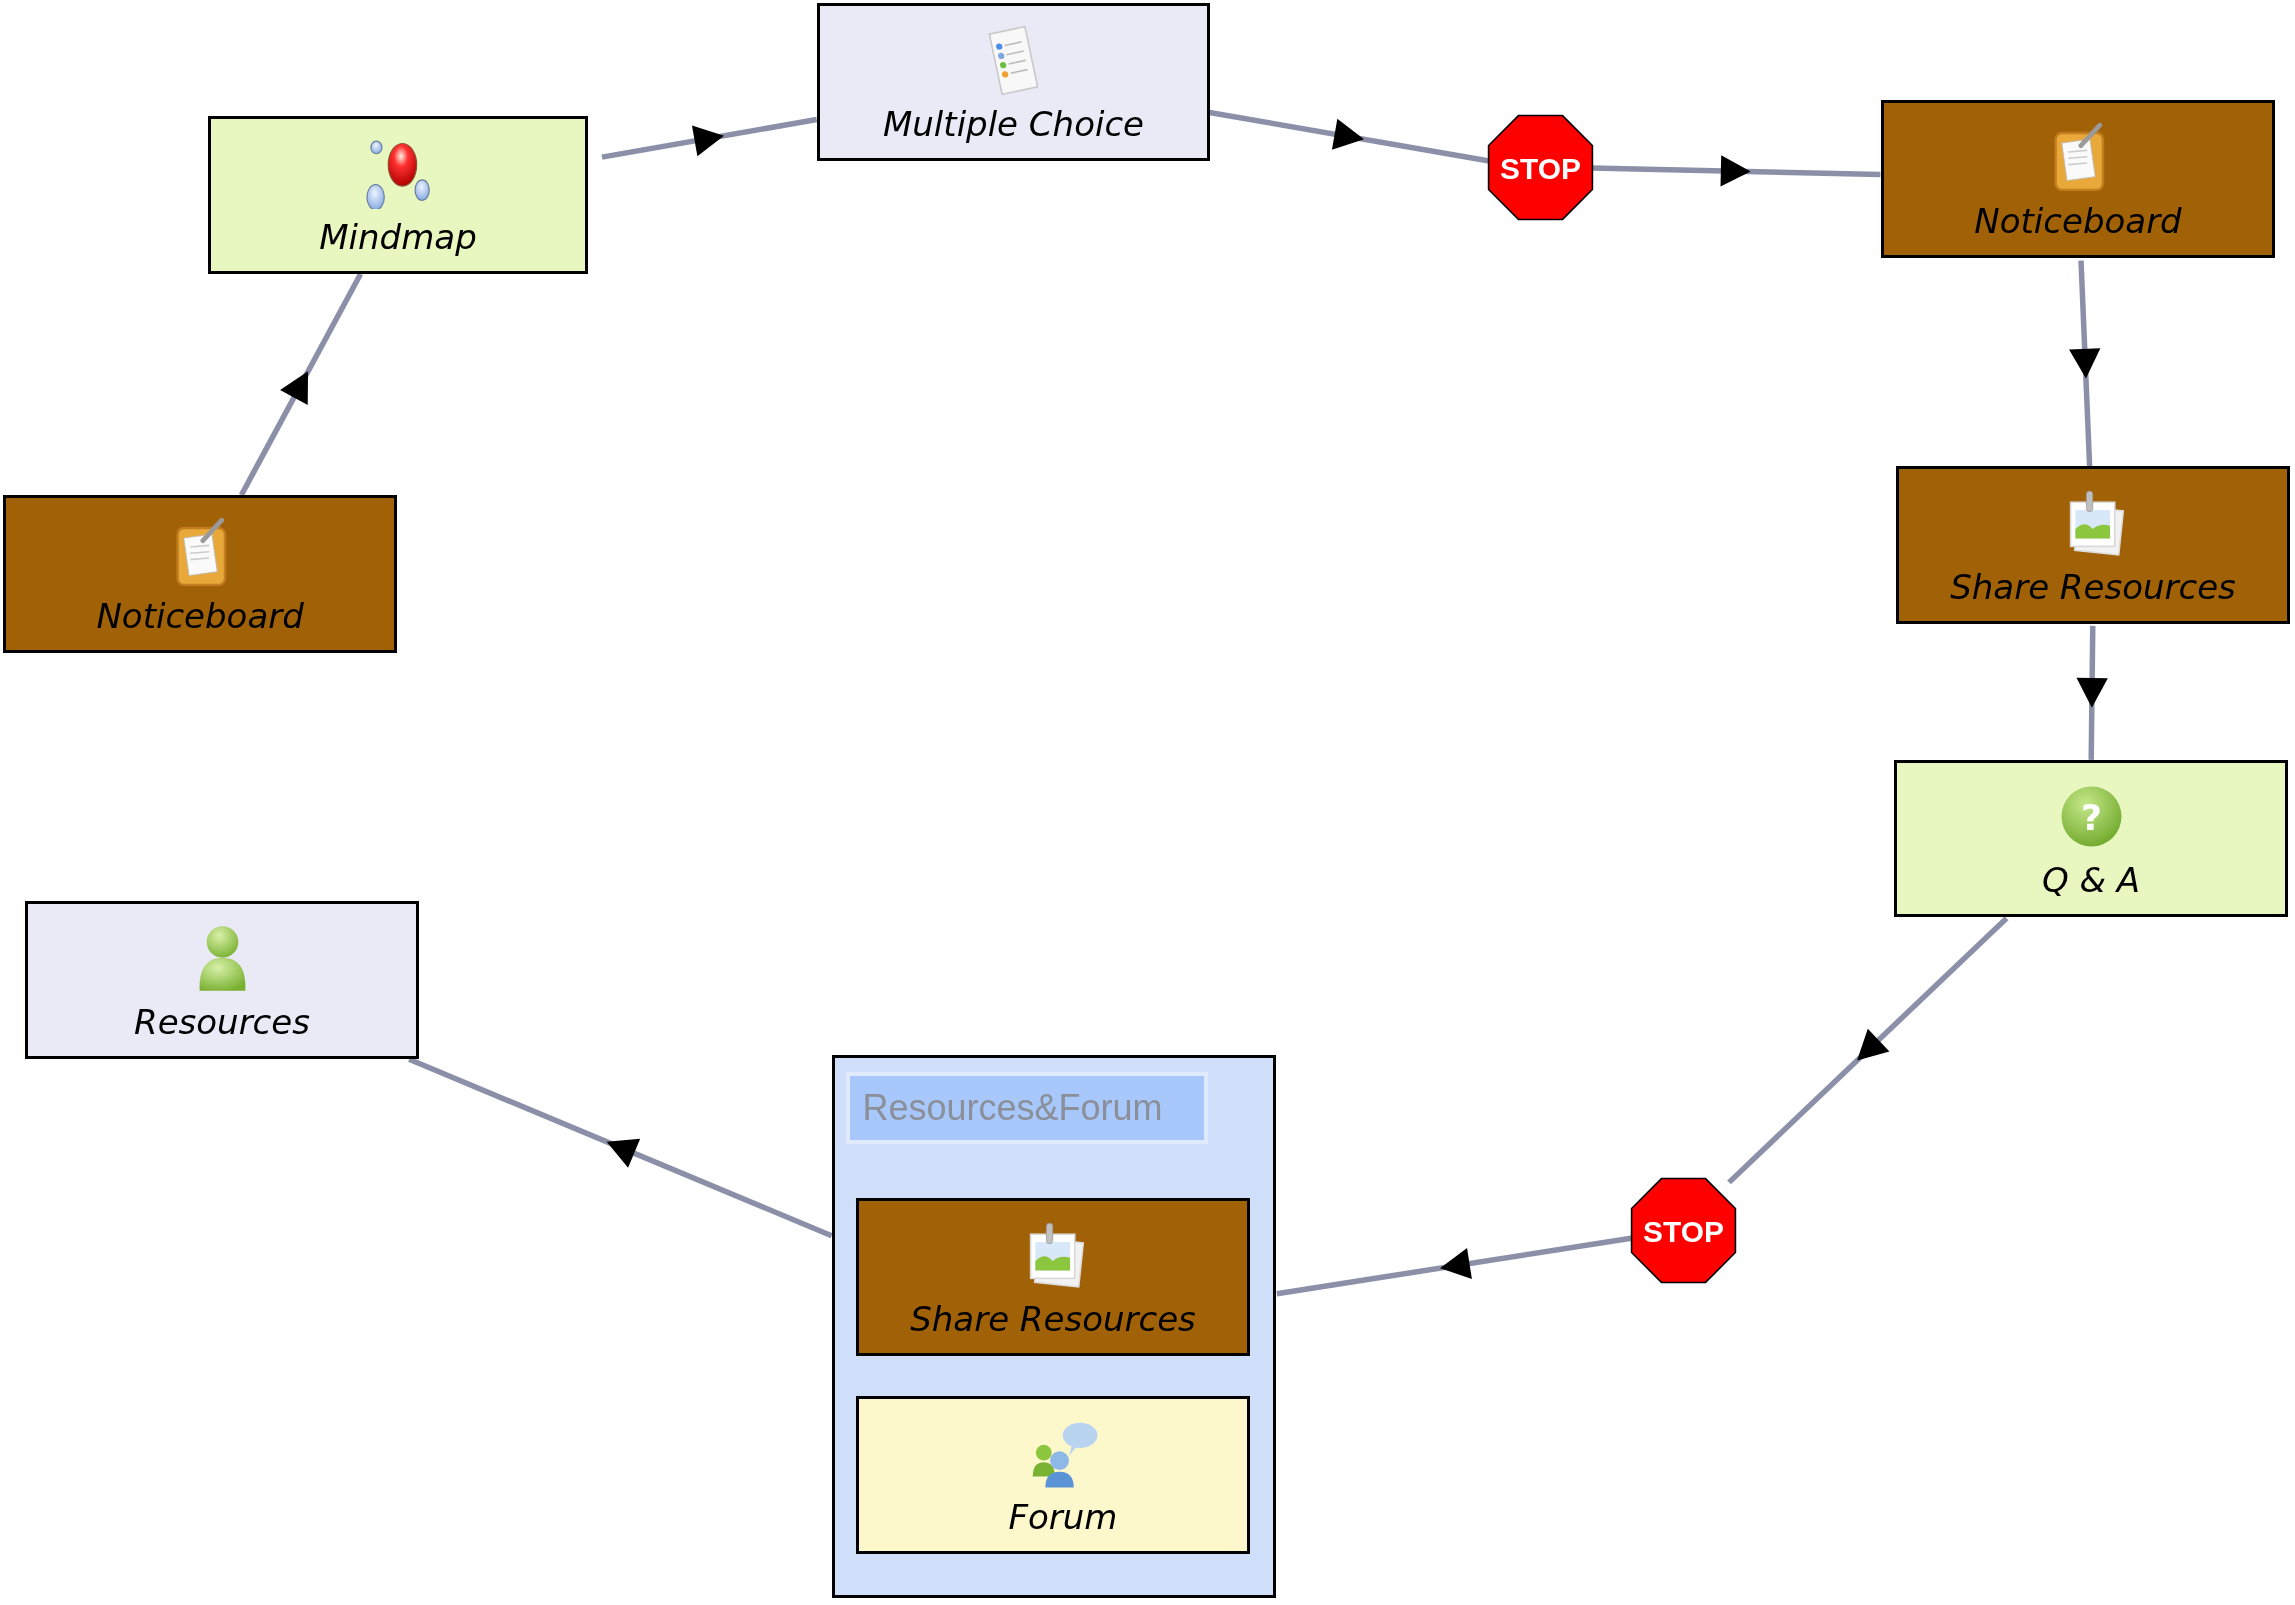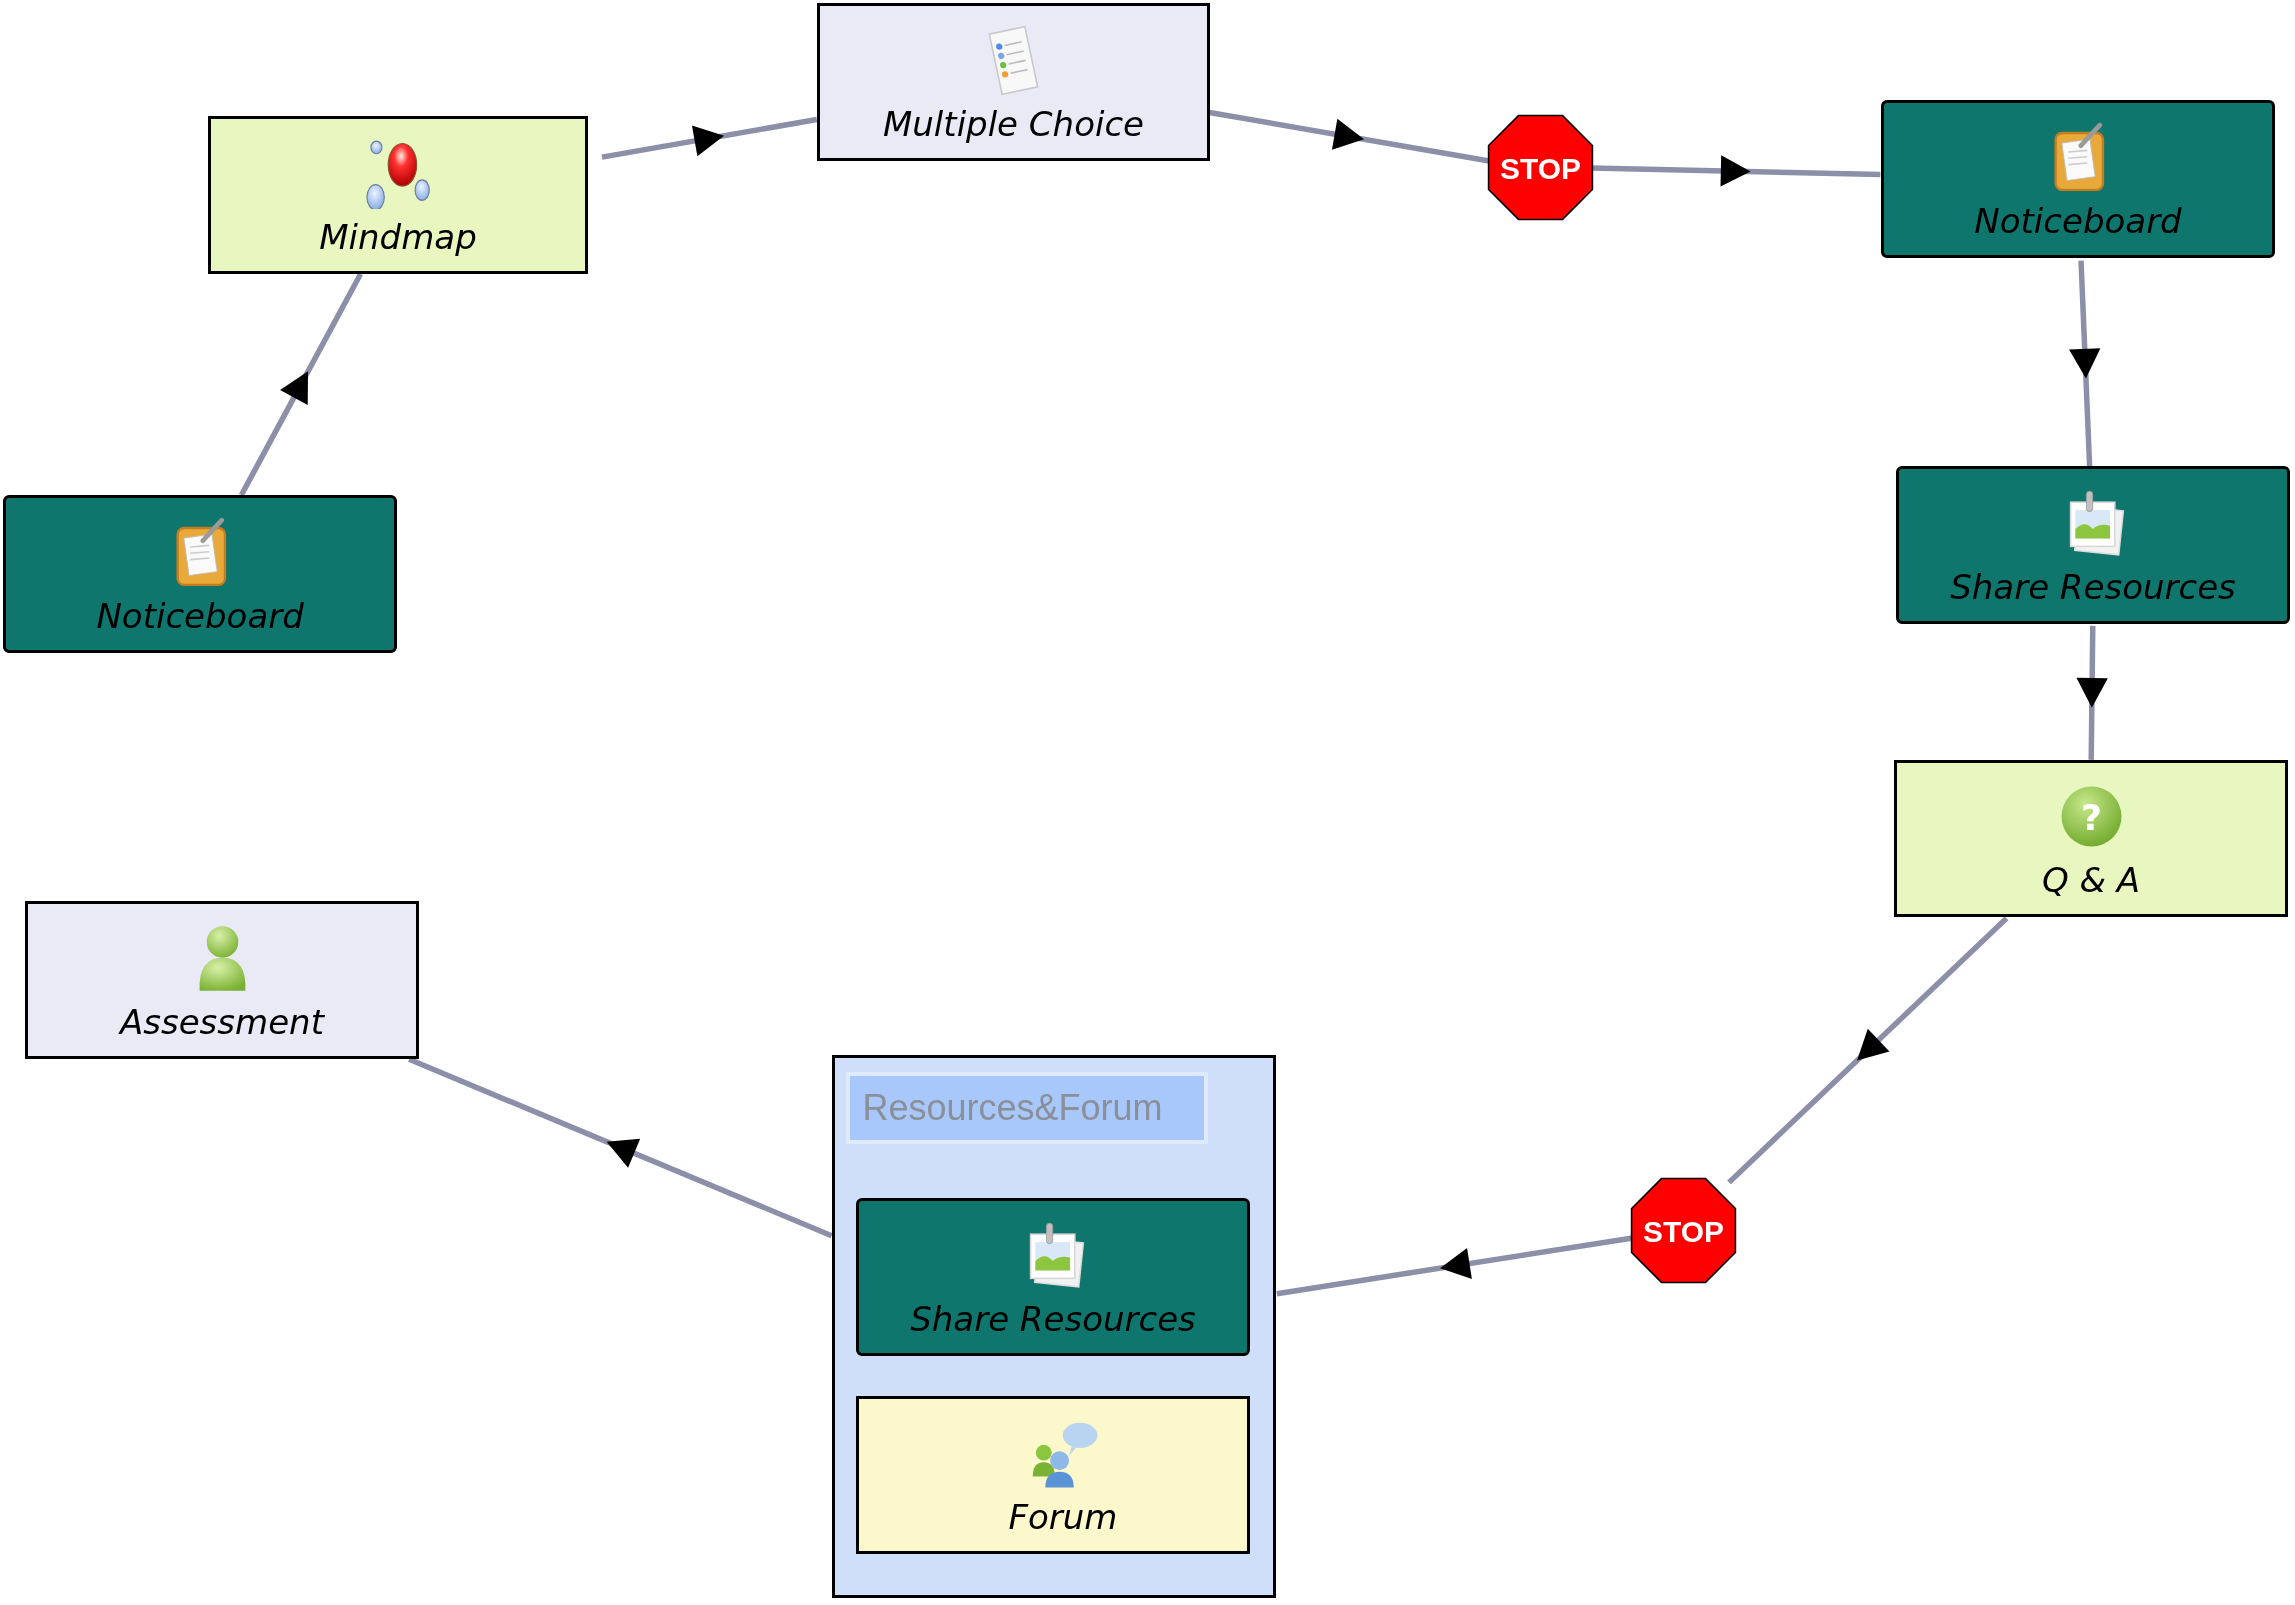--- a/index.html
+++ b/index.html
@@ -6,21 +6,21 @@
   body { width: 2295px; height: 1606px; position: relative; overflow: hidden;
          font-family: "DejaVu Sans", sans-serif; }
   #canvas { position: absolute; left: 0; top: 0; width: 2295px; height: 1606px; }
   .node { position: absolute; box-sizing: border-box; border: 3.1px solid #000;
           display: flex; flex-direction: column; align-items: center; justify-content: flex-end;
           padding-bottom: 17px; cursor: pointer; }
   .node .label { font-size: 34px; color: #000; line-height: 1; white-space: nowrap; font-style: italic; }
   .node .icon { width: 71px; height: 71px; margin-bottom: 11px; }
   .c-green { background: #e8f7c0; }
   .c-lav { background: #eae9f6; }
-  .c-cream { background: #0f766e; border-radius: 6px; }
+  .c-cream { background: #a16207; }
   .c-yellow { background: #fcf8cc; }
   .group { position: absolute; box-sizing: border-box; border: 3.1px solid #000; background: #cfdffa; }
   .group-header { position: absolute; box-sizing: border-box; background: #a8c8fb;
                   border: 4.7px solid #dfeafc; font-family: "Liberation Sans", sans-serif;
                   font-size: 36px; color: #8a8f99; padding-left: 12.5px; display: flex; align-items: center; }
   .stop { position: absolute; width: 107px; height: 107px; cursor: pointer; }
 </style>
 </head>
 <body>
 
@@ -177,15 +177,15 @@
   <svg class="icon" viewBox="0 0 90 90">
     <defs>
         <radialGradient id="ag" cx="40%" cy="30%" r="75%">
           <stop offset="0" stop-color="#d8f0a8"></stop>
           <stop offset="1" stop-color="#78b030"></stop>
         </radialGradient>
       </defs>
     <circle cx="45" cy="24" r="20" fill="url(#ag)"></circle>
     <path d="M16 86 Q14 44 45 44 Q76 44 74 86 Z" fill="url(#ag)"></path>
   </svg>
-  <span class="label">Assessment</span>
+  <span class="label">Resources</span>
 </div>
 
 
 </body></html>

